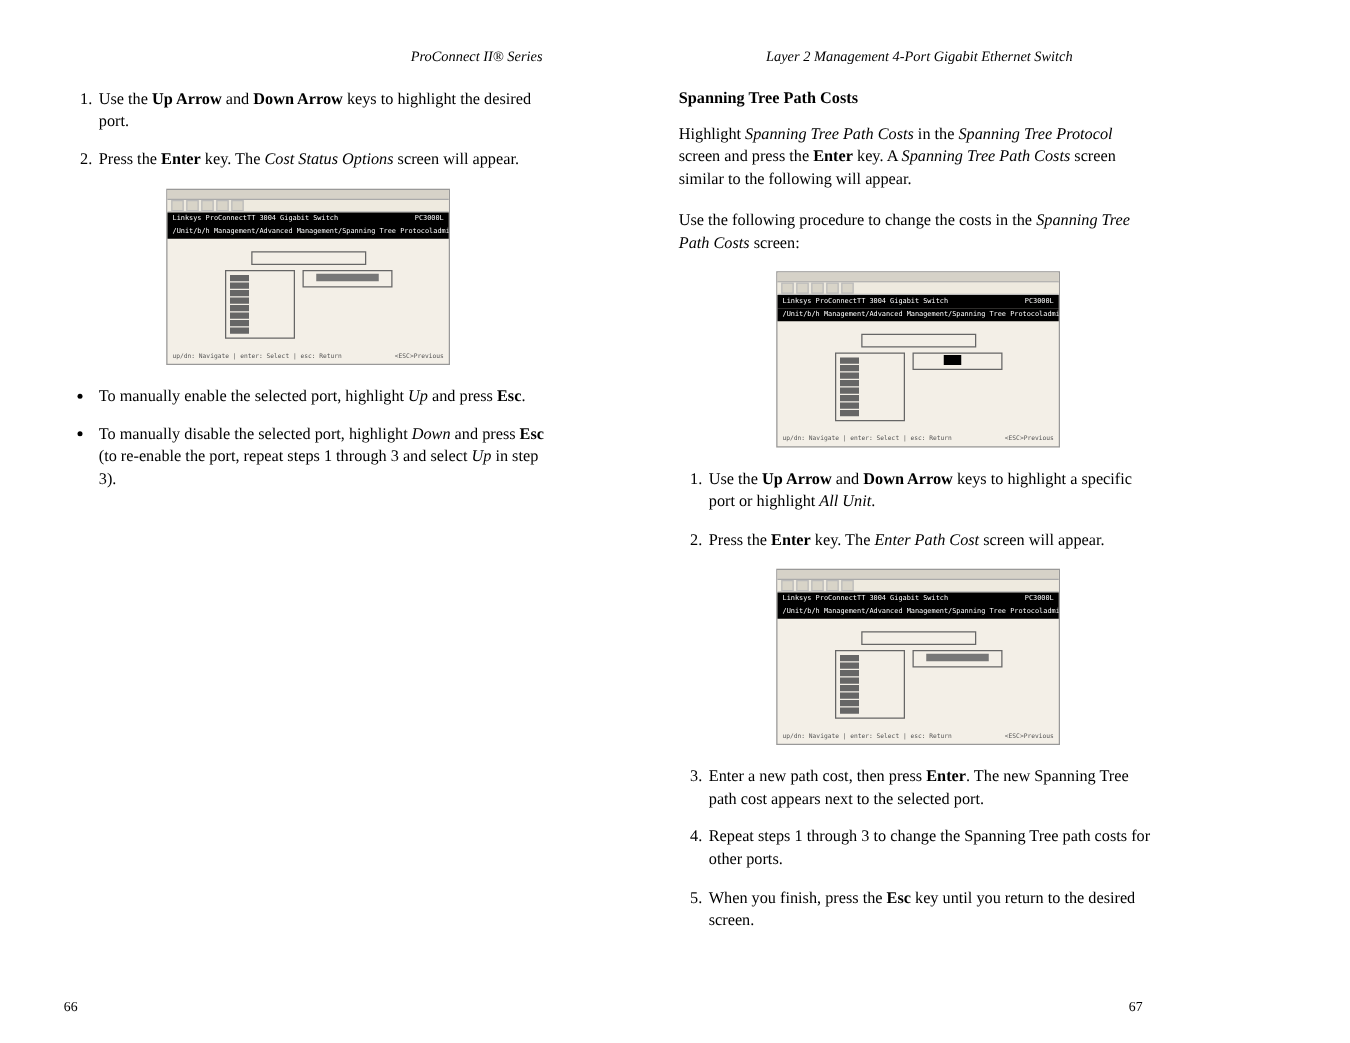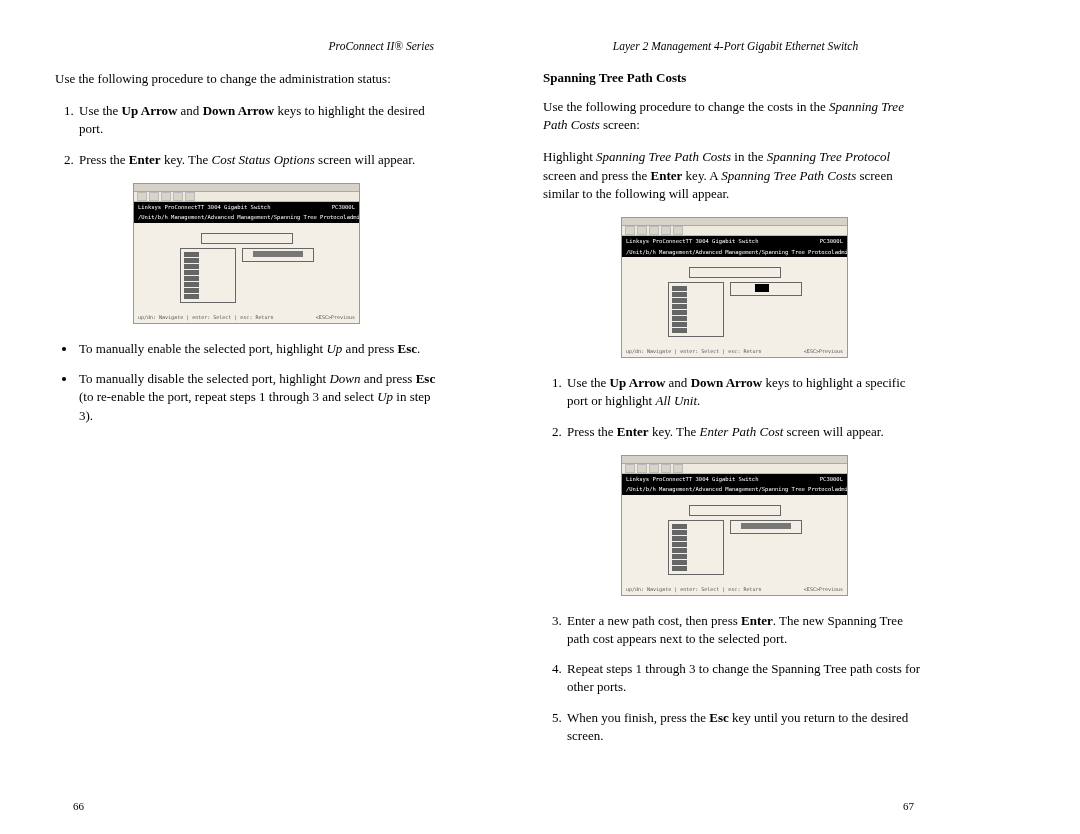--- a/index.html
+++ b/index.html
@@ -31,21 +31,21 @@
   }
   .hdr-left { text-align: right; padding-right: 4px; }
   .hdr-right { text-align: center; padding-left: 2px; }
   .para { margin: 0 0 14px 0; line-height: 1.4; }
   .sect-title { font-weight: bold; margin: 0 0 12px 0; font-size: 13px; }
   ol.steps { margin: 0 0 14px 0; padding-left: 22px; }
   ol.steps li { margin-bottom: 12px; line-height: 1.4; padding-left: 2px; }
   ul.bullets { list-style: disc; margin: 0 0 14px 0; padding-left: 22px; }
   ul.bullets li { margin-bottom: 12px; line-height: 1.4; padding-left: 2px; }
   .pagenum { position: absolute; bottom: 22px; font-size: 11px; }
-  .pagenum-left { left: 73px; margin-top: 46px; }
+  .pagenum-left { left: 51px; margin-top: 46px; }
   .pagenum-right { right: 62px; }
 
   
   .termshot {
     width: 225px;
     margin: 4px auto 16px auto;
     border: 1px solid #999;
     background: #f3efe7;
     font-family: monospace;
     font-size: 5px;
@@ -67,21 +67,20 @@
   .termshot .foot { font-size:5px; color:#555; padding:1px 4px 3px 4px; display:flex; justify-content:space-between;}
 </style>
 </head>
 <body>
 
 <div class="spread">
 
   <div class="page">
     <div class="hdr hdr-left">ProConnect II® Series</div>
 
-    <p class="para">Use the following procedure to change the administration status:</p>
 
     <ol class="steps">
       <li>Use the <b>Up Arrow</b> and <b>Down Arrow</b> keys to highlight the desired port.</li>
       <li>Press the <b>Enter</b> key. The <i>Cost Status Options</i> screen will appear.</li>
     </ol>
 
     <div class="termshot">
       <div class="tb"></div>
       <div class="tb2">
           <i></i>
@@ -129,22 +128,22 @@
 
 
     <div class="pagenum pagenum-left">66</div>
   </div>
 
   <div class="page">
     <div class="hdr hdr-right">Layer 2 Management 4-Port Gigabit Ethernet Switch</div>
 
     <p class="sect-title">Spanning Tree Path Costs</p>
 
+    <p class="para">Highlight <i>Spanning Tree Path Costs</i> in the <i>Spanning Tree Protocol</i> screen and press the <b>Enter</b> key. A <i>Spanning Tree Path Costs</i> screen similar to the following will appear.</p>
     <p class="para">Use the following procedure to change the costs in the <i>Spanning Tree Path Costs</i> screen:</p>
-    <p class="para">Highlight <i>Spanning Tree Path Costs</i> in the <i>Spanning Tree Protocol</i> screen and press the <b>Enter</b> key. A <i>Spanning Tree Path Costs</i> screen similar to the following will appear.</p>
 
     <div class="termshot">
       <div class="tb"></div>
       <div class="tb2">
           <i></i>
           <i></i>
           <i></i>
           <i></i>
           <i></i>
         </div>

